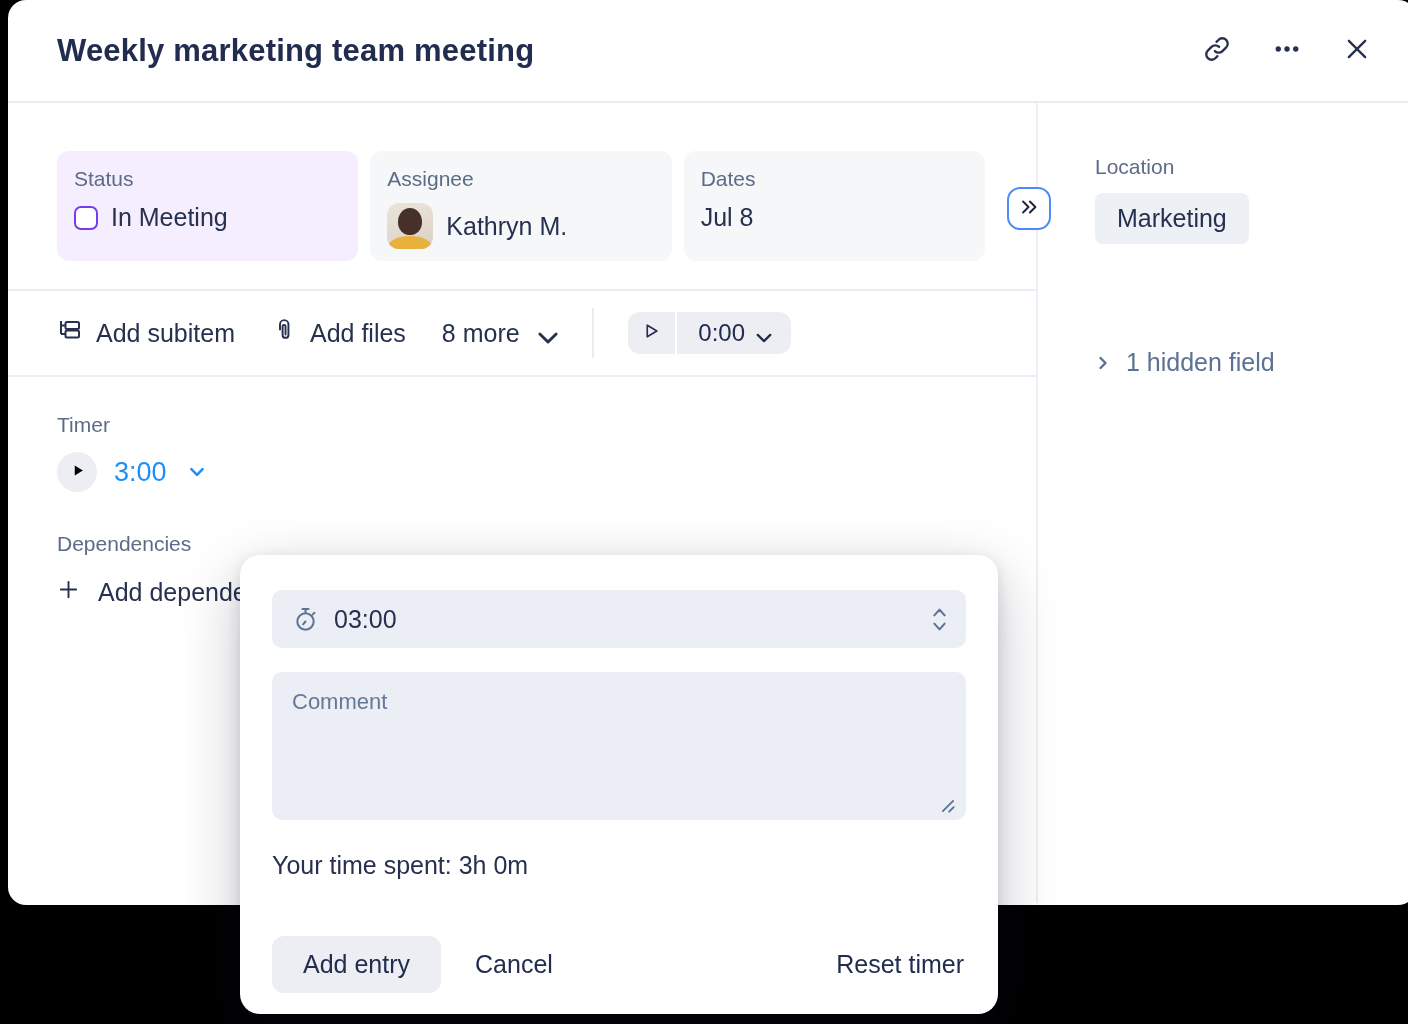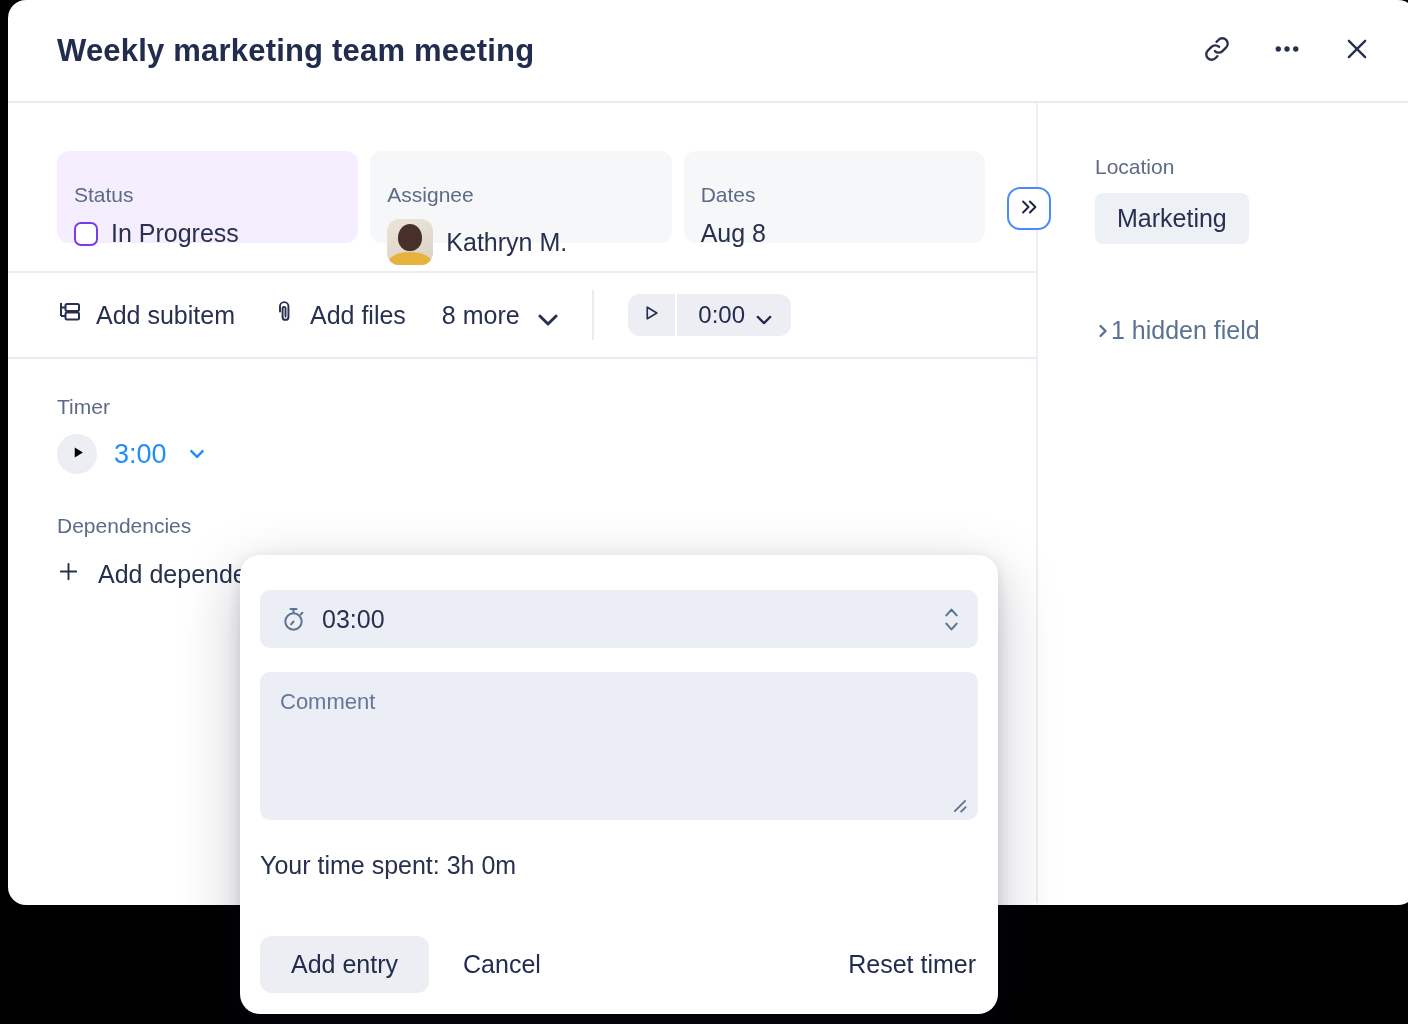--- a/index.html
+++ b/index.html
@@ -16,21 +16,21 @@
   .header-actions { display:flex; align-items:center; gap:40px; color:#27314f; }
   .icon-btn { width:30px; height:30px; display:flex; align-items:center; justify-content:center; cursor:pointer; }
   .icon-btn svg { width:28px; height:28px; }
 
   .content { display:flex; height:800px; }
   .main { width:1030px; border-right:2px solid #edeff4; }
   .sidebar { flex:1; padding:52px 36px 0 57px; }
 
   
   .fields-row { display:flex; gap:12px; padding:48px 51px 0 49px; }
-  .field-card { width:302px; height:92px; border-radius:12px; background:#f6f7f9; padding:32px 17px; }
+  .field-card { width:302px; height:110px; border-radius:12px; background:#f6f7f9; padding:16px 17px; }
   .field-card.status { background:#f4eefe; }
   .field-label { font-size:21px; color:#5d6b88; }
   .field-value-row { display:flex; align-items:center; margin-top:12px; gap:13px; }
   .field-value { font-size:25px; color:#27314f; }
   .status-checkbox { width:24px; height:24px; border:2.5px solid #7a3bf0; border-radius:7px; background:#fff; }
   .avatar { width:46px; height:46px; border-radius:12px; position:relative; overflow:hidden;
     background:linear-gradient(160deg,#ece4da 0%,#e3dacf 55%,#d9cfc2 100%); flex:0 0 auto; }
   .avatar .head { position:absolute; top:5px; left:11px; width:24px; height:27px;
     border-radius:50% 50% 46% 46%; background:#463029; }
   .avatar .shoulders { position:absolute; bottom:-9px; left:1px; width:44px; height:22px;
@@ -66,33 +66,33 @@
   .timer-value { font-size:27px; color:#1f8ef9; }
   .timer-chev { width:18px; height:18px; color:#1f8ef9; margin-left:4px; }
 
   
   .dep-add { display:flex; align-items:center; gap:18px; margin-top:22px; font-size:25px; color:#27314f; cursor:pointer; }
   .dep-add svg { width:23px; height:23px; }
 
   
   .loc-tag { display:inline-block; margin-top:14px; background:#edf0f5; border-radius:8px;
     padding:11px 22px; font-size:25px; color:#27314f; }
-  .hidden-row { display:flex; align-items:center; margin-top:72px;
+  .hidden-row { display:flex; align-items:center; gap:15px; margin-top:104px;
     font-size:25px; color:#5c7292; cursor:pointer; }
   .hidden-row svg { width:16px; height:16px; }
 
   
   .expand-btn { position:absolute; left:1007px; top:187px; width:44px; height:43px;
     background:#fff; border:2.5px solid #4c8cf8; border-radius:13px;
     display:flex; align-items:center; justify-content:center; color:#1b2340; cursor:pointer; z-index:20; }
   .expand-btn svg { width:22px; height:22px; }
 
   
   .dialog { position:absolute; left:240px; top:555px; width:758px; height:459px;
-    background:#fff; border-radius:20px; z-index:50; padding:35px 20px 26px;
+    background:#fff; border-radius:20px; z-index:50; padding:35px 32px 26px;
     box-shadow:0 20px 60px rgba(15,20,45,.25), 0 4px 14px rgba(15,20,45,.12); }
   .dlg-inputs { display:flex; gap:16px; }
   .dlg-input { flex:1; height:58px; background:#ebeef4; border-radius:10px;
     display:flex; align-items:center; padding:0 18px 0 20px; color:#27314f; font-size:25px; }
   .dlg-input .lead-icon { width:27px; height:27px; color:#5d7392; margin-right:15px; flex:0 0 auto; }
   .dlg-input .trail-icon { margin-left:auto; color:#5d7392; flex:0 0 auto; }
   .stepper-icon { width:17px; height:29px; }
   .calendar-icon { width:30px; height:30px; }
   .comment-wrap { position:relative; margin-top:24px; }
   .comment-box { width:100%; height:148px; background:#ebeef4; border:none; border-radius:10px;
@@ -145,37 +145,37 @@
 
     <div class="content">
 
       <div class="main">
 
         <div class="fields-row">
           <div class="field-card status">
             <div class="field-label">Status</div>
             <div class="field-value-row">
               <div class="status-checkbox"></div>
-              <div class="field-value">In Progress</div>
+              <div class="field-value">In Meeting</div>
             </div>
           </div>
           <div class="field-card">
             <div class="field-label">Assignee</div>
             <div class="field-value-row">
               <div class="avatar">
                 <div class="head"></div>
                   <div class="shoulders"></div>
               </div>
               <div class="field-value">Kathryn M.</div>
             </div>
           </div>
           <div class="field-card">
             <div class="field-label">Dates</div>
             <div class="field-value-row">
-              <div class="field-value">Aug 8</div>
+              <div class="field-value">Jul 8</div>
             </div>
           </div>
         </div>
 
         <div class="hdivider"></div>
 
         <div class="toolbar">
           <div class="tb-btn">
             <span>
               <svg viewBox="0 0 26 26" width="26" height="26" fill="none" stroke="currentColor" stroke-width="2" stroke-linejoin="round">

